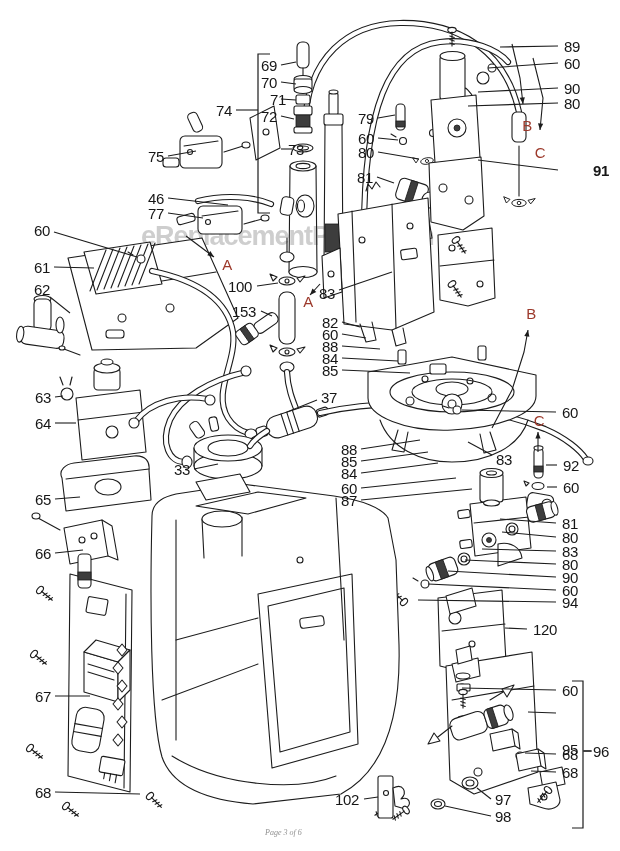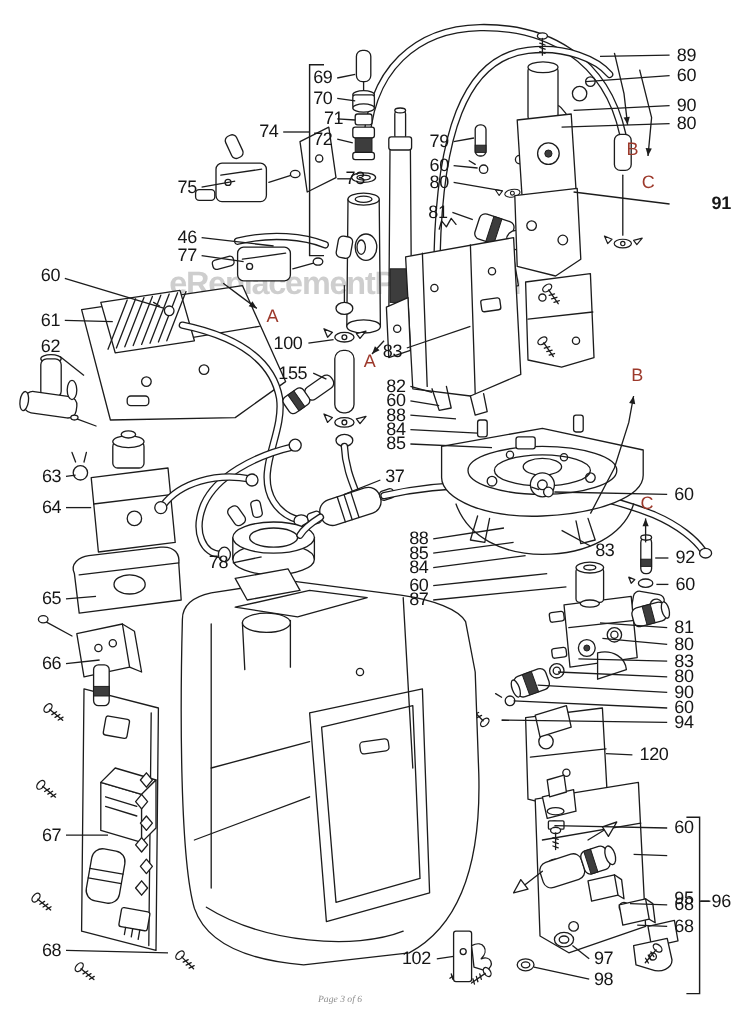--- a/index.html
+++ b/index.html
@@ -540,36 +540,36 @@
       <span class="callout" style="left: 156px; top: 213px;">77</span>
       <span class="callout" style="left: 366px; top: 118px;">79</span>
       <span class="callout" style="left: 366px; top: 138px;">60</span>
       <span class="callout" style="left: 366px; top: 152px;">80</span>
       <span class="callout" style="left: 365px; top: 177px;">81</span>
       <span class="callout" style="left: 42px; top: 230px;">60</span>
       <span class="callout" style="left: 42px; top: 267px;">61</span>
       <span class="callout" style="left: 42px; top: 289px;">62</span>
       <span class="callout ref" style="left: 227px; top: 264px;">A</span>
       <span class="callout" style="left: 240px; top: 286px;">100</span>
-      <span class="callout" style="left: 244px; top: 311px;">155</span>
+      <span class="callout" style="left: 244px; top: 311px;">153</span>
       <span class="callout ref" style="left: 308px; top: 301px;">A</span>
       <span class="callout" style="left: 327px; top: 293px;">83</span>
       <span class="callout" style="left: 330px; top: 322px;">82</span>
       <span class="callout" style="left: 330px; top: 334px;">60</span>
       <span class="callout" style="left: 330px; top: 346px;">88</span>
       <span class="callout" style="left: 330px; top: 358px;">84</span>
       <span class="callout" style="left: 330px; top: 370px;">85</span>
       <span class="callout ref" style="left: 531px; top: 313px;">B</span>
       <span class="callout" style="left: 570px; top: 412px;">60</span>
       <span class="callout ref" style="left: 539px; top: 420px;">C</span>
       <span class="callout" style="left: 571px; top: 465px;">92</span>
       <span class="callout" style="left: 571px; top: 487px;">60</span>
       <span class="callout" style="left: 504px; top: 459px;">83</span>
       <span class="callout" style="left: 329px; top: 397px;">37</span>
-      <span class="callout" style="left: 182px; top: 469px;">78</span>
+      <span class="callout" style="left: 182px; top: 469px;">33</span>
       <span class="callout" style="left: 349px; top: 449px;">88</span>
       <span class="callout" style="left: 349px; top: 461px;">85</span>
       <span class="callout" style="left: 349px; top: 473px;">84</span>
       <span class="callout" style="left: 349px; top: 488px;">60</span>
       <span class="callout" style="left: 349px; top: 500px;">87</span>
       <span class="callout" style="left: 570px; top: 523px;">81</span>
       <span class="callout" style="left: 570px; top: 537px;">80</span>
       <span class="callout" style="left: 570px; top: 551px;">83</span>
       <span class="callout" style="left: 570px; top: 564px;">80</span>
       <span class="callout" style="left: 570px; top: 577px;">90</span>

